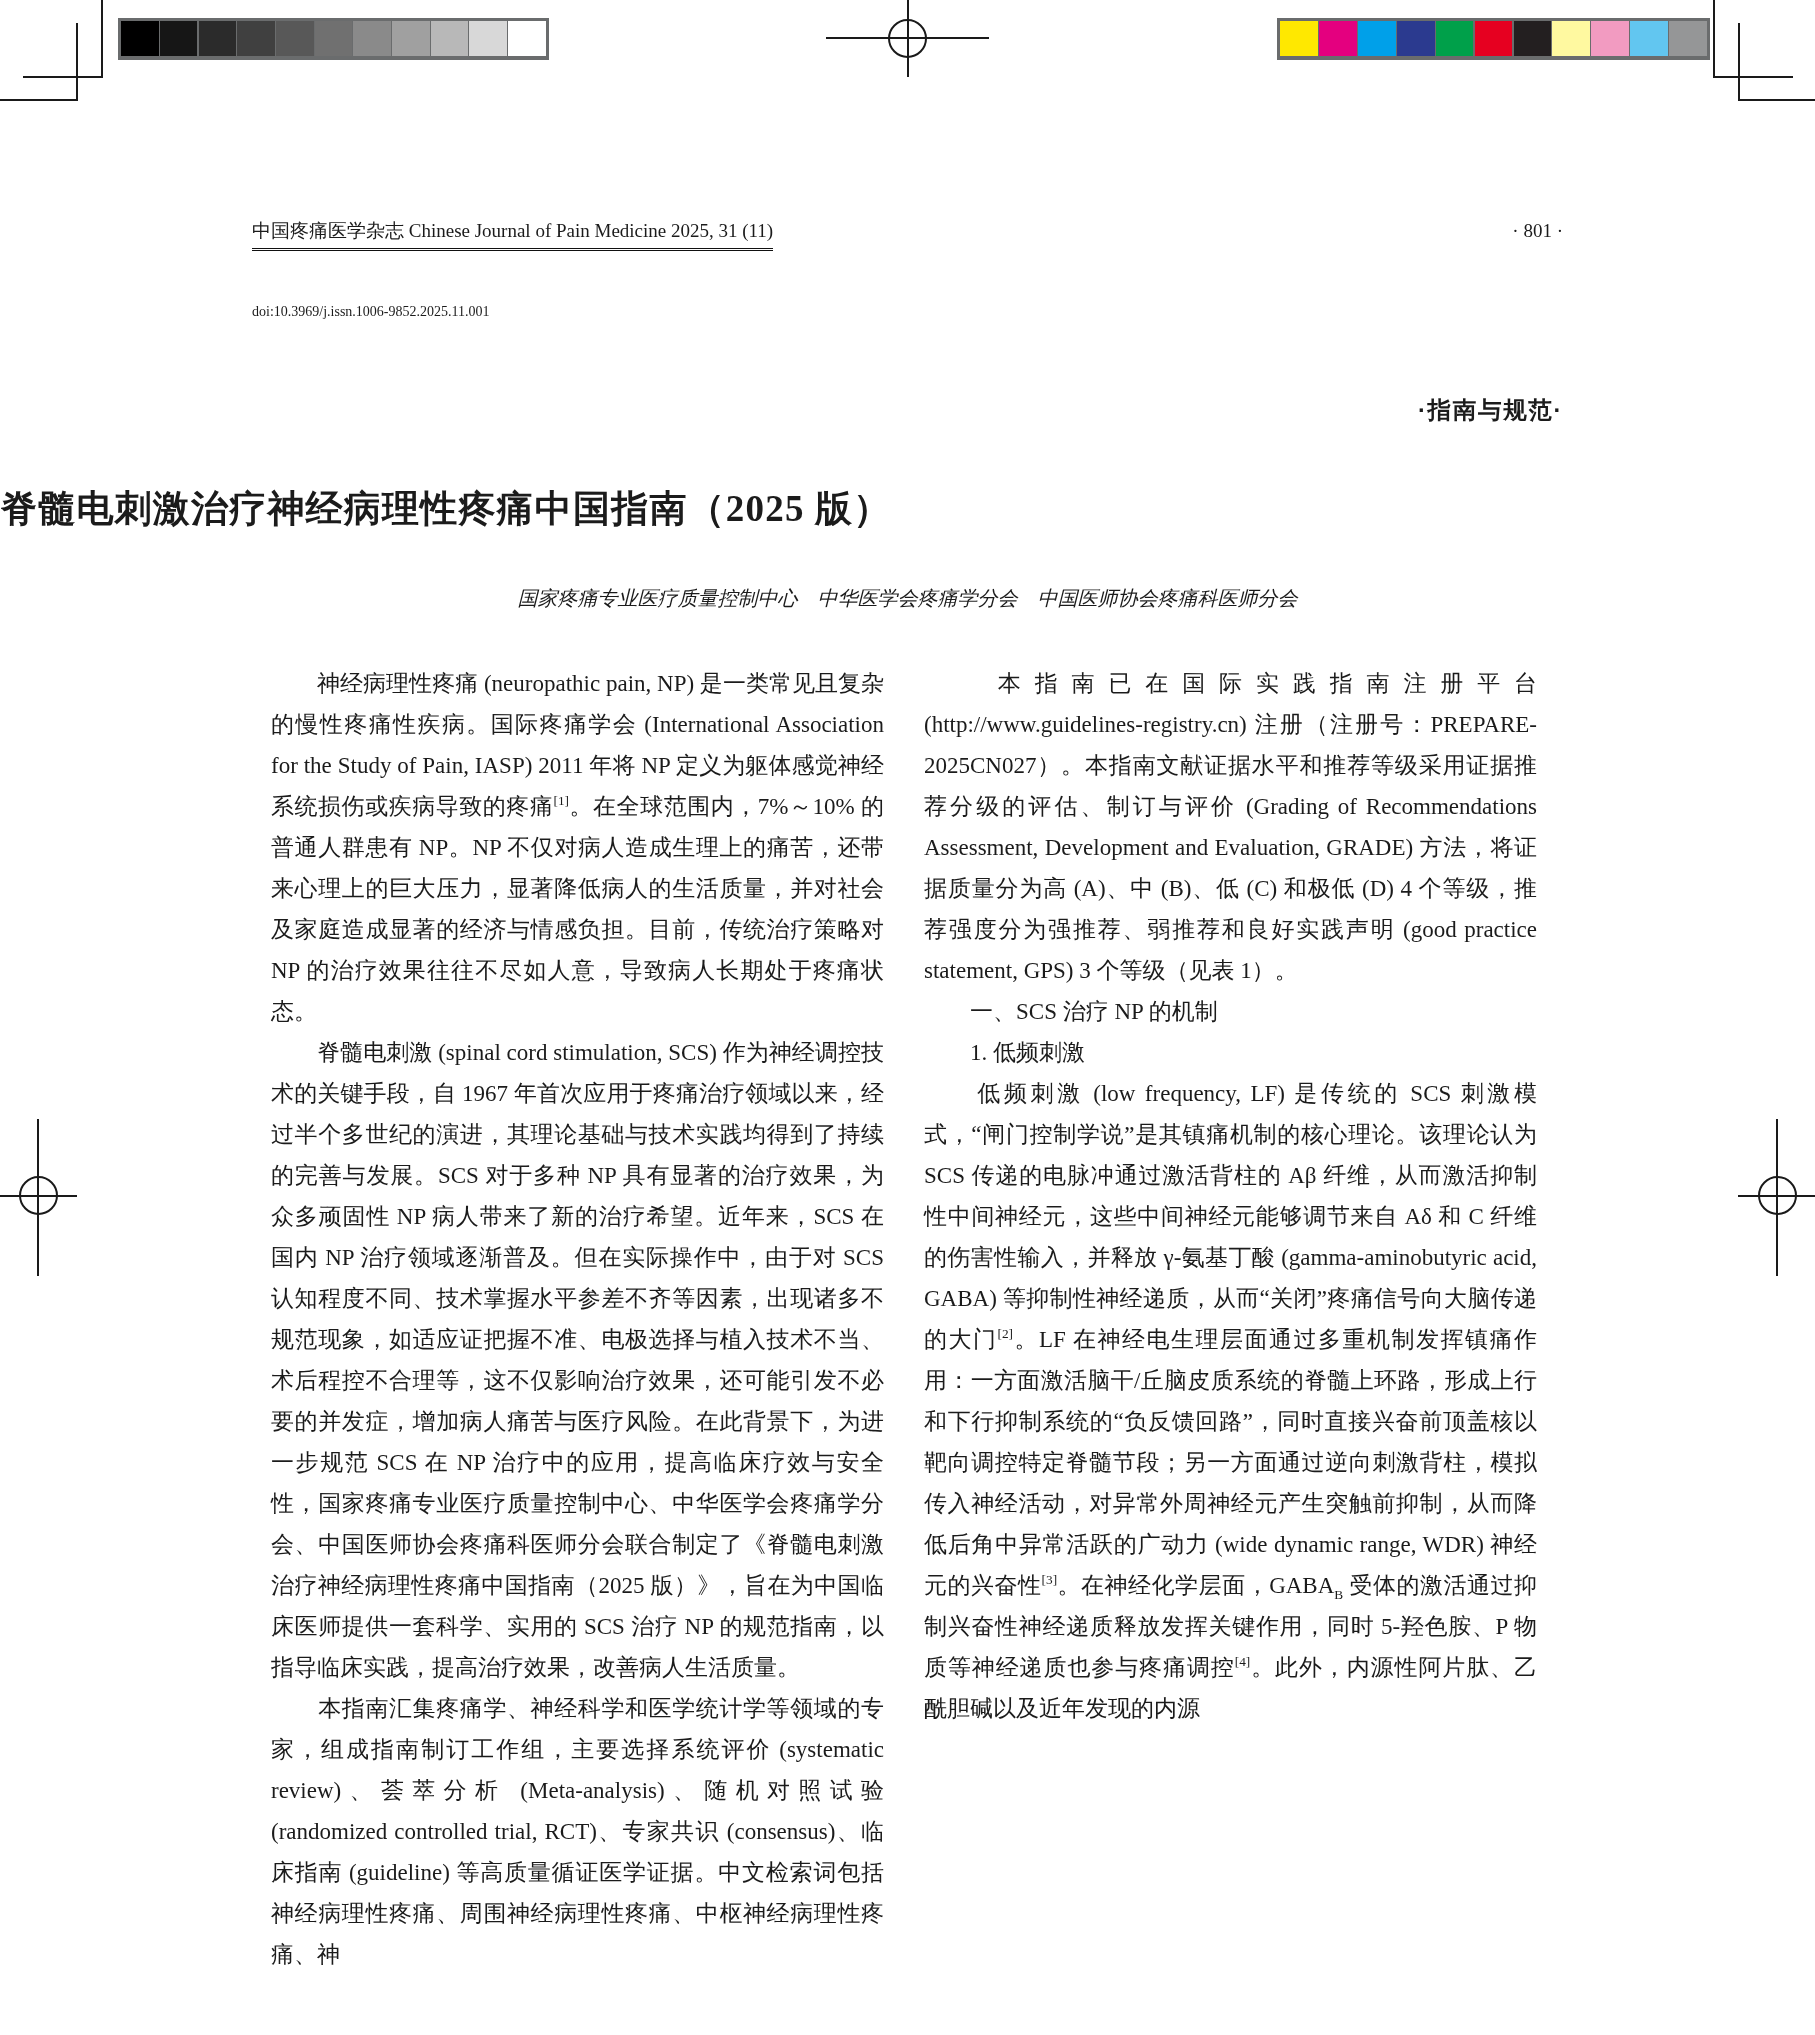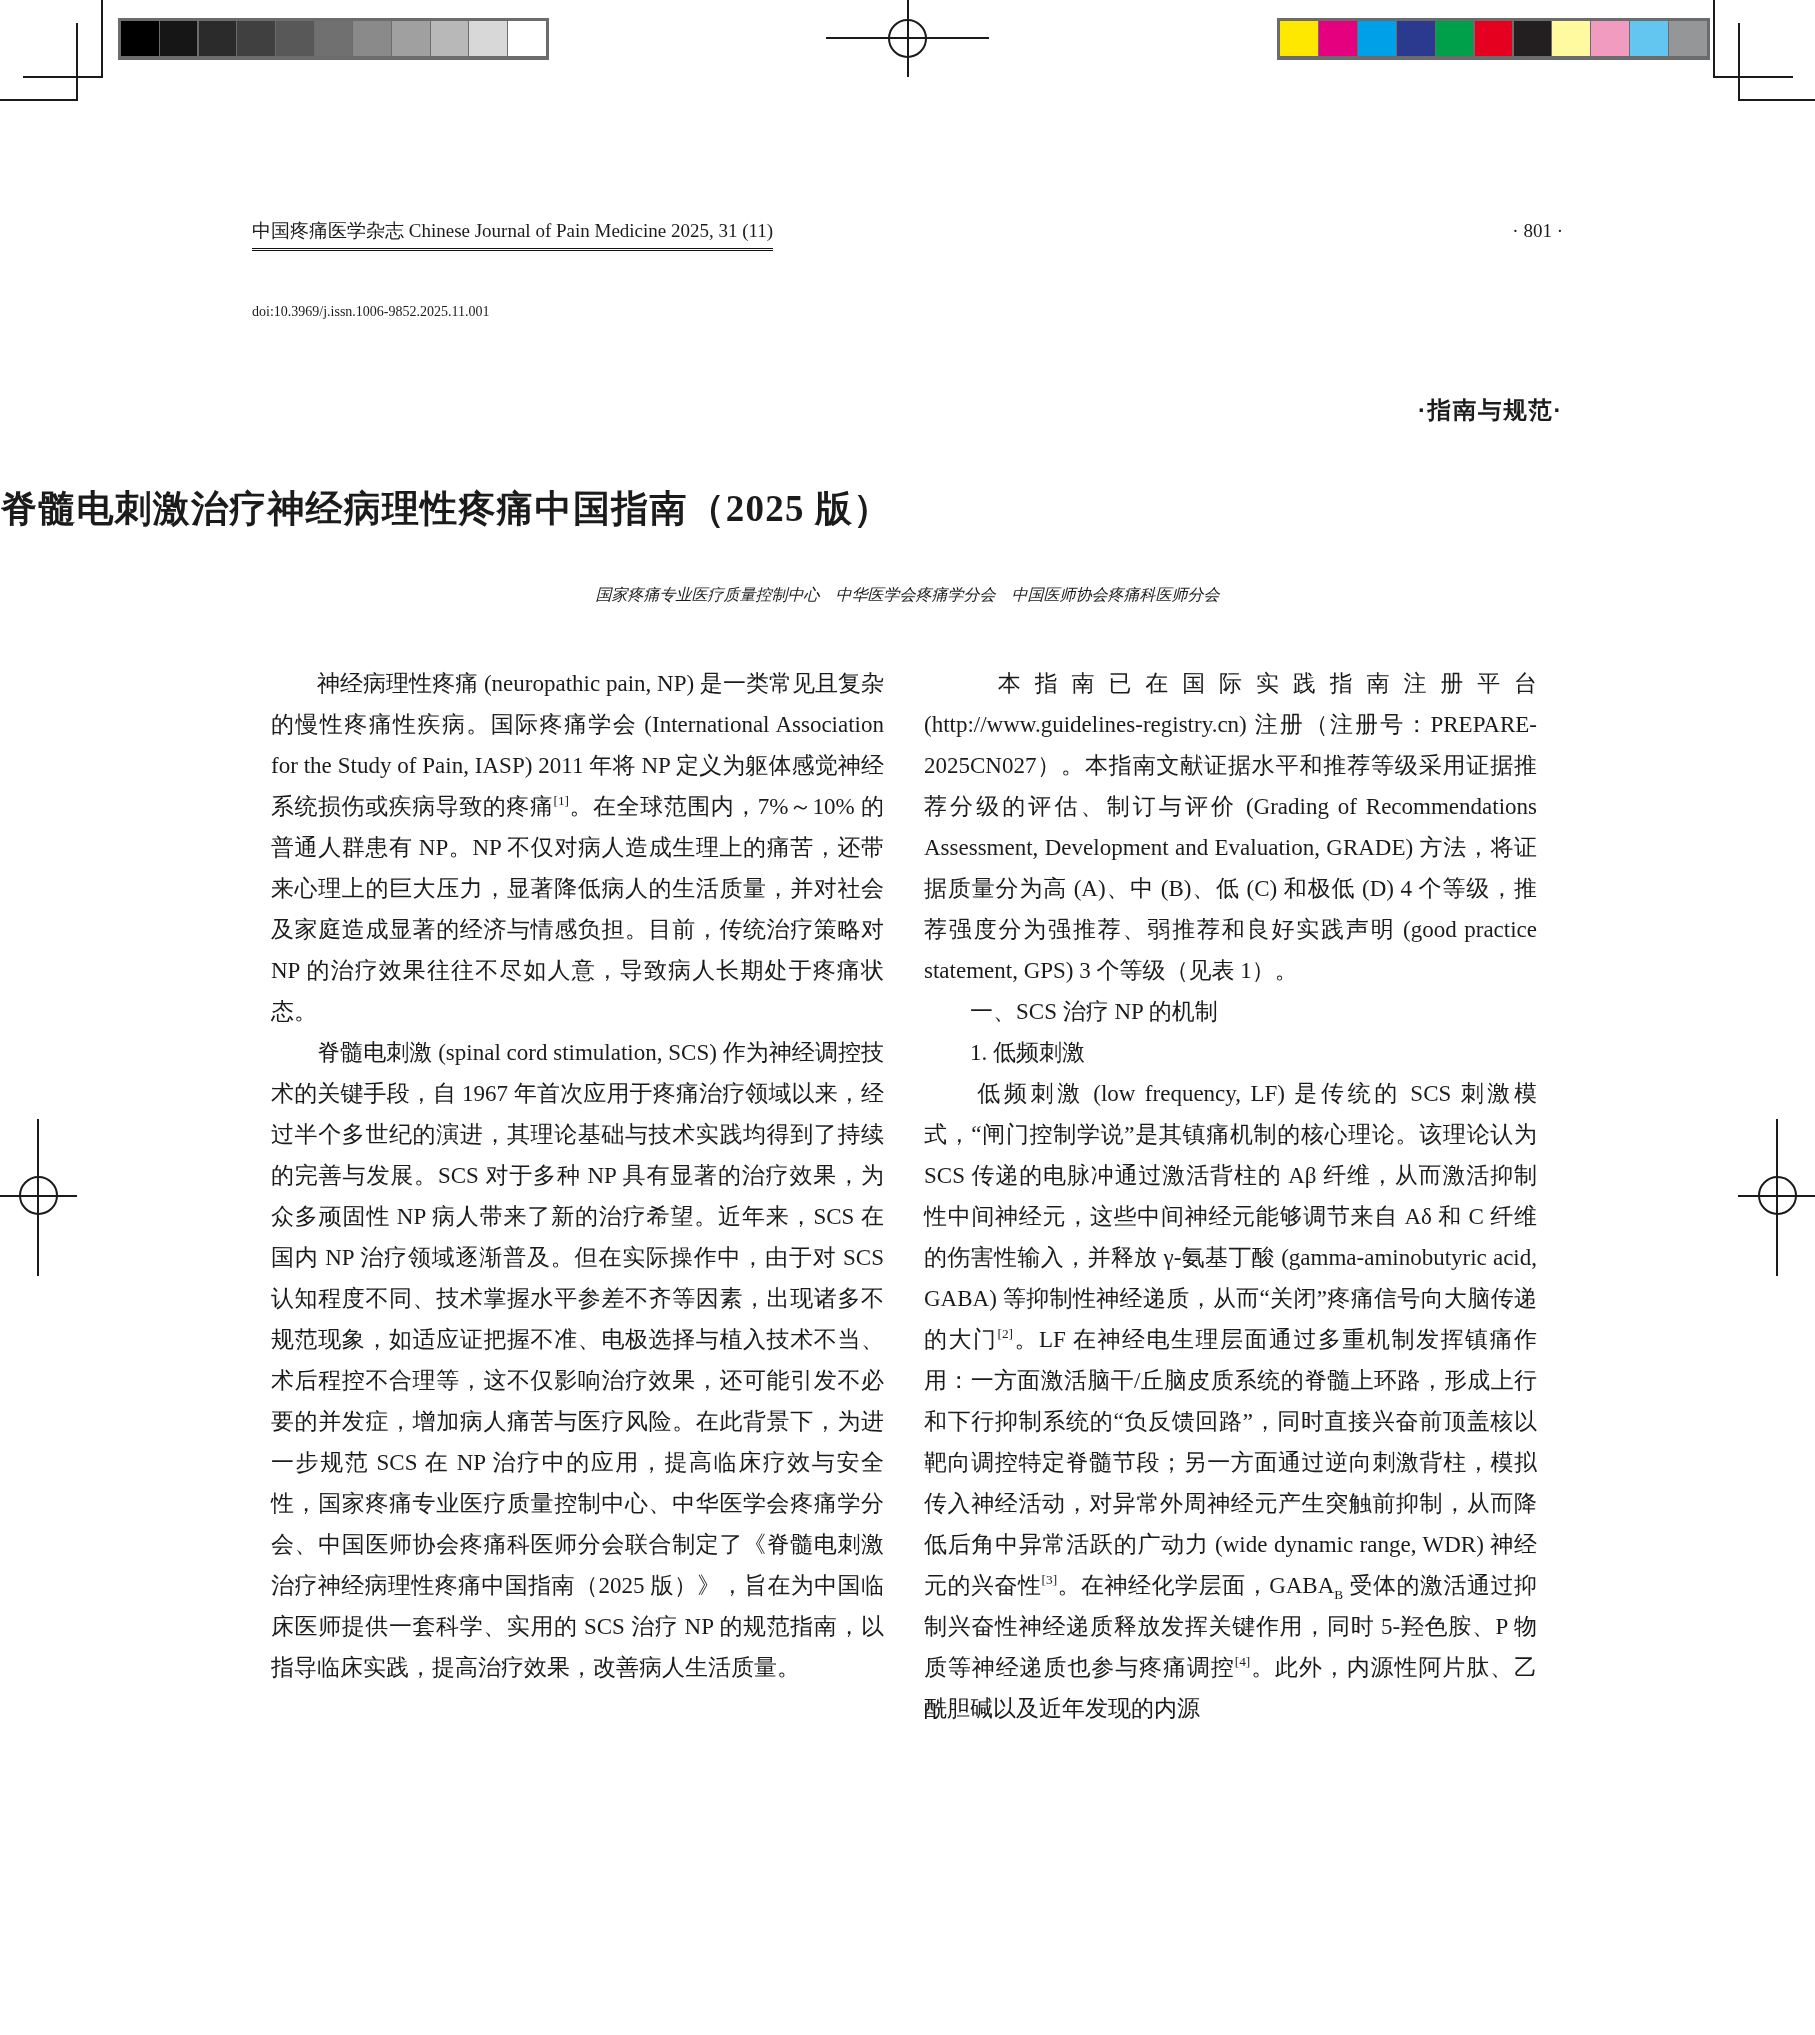--- a/index.html
+++ b/index.html
@@ -33,21 +33,21 @@
   .section-label {
     position:absolute; right:252px; top:394px; font-size:23.6px; font-weight:bold;
     font-family:"Liberation Sans","DejaVu Sans",sans-serif; letter-spacing:1.6px;
   }
   .article-title {
     position:absolute; left:0; right:0; top:484px; text-align:left;
     font-size:37px; font-weight:bold; letter-spacing:1.2px;
   }
   .authors {
     position:absolute; left:0; right:0; top:585px; text-align:center;
-    font-size:16px; font-style:italic;
+    font-size:20px; font-style:italic;
   }
   
   .columns {
     position:absolute; left:271px; top:663px; width:1286px;
     display:flex; gap:40px;
   }
   .col { width:613px; font-size:23px; line-height:41px; }
   .col p.para { margin:0; text-align:justify; text-justify:inter-ideograph; }
   .col sup { font-size:0.58em; line-height:0; vertical-align:super; }
   .col sub { font-size:0.58em; line-height:0; vertical-align:sub; }
@@ -122,20 +122,21 @@
   <div class="doi">doi:10.3969/j.issn.1006-9852.2025.11.001</div>
   <div class="section-label">·指南与规范·</div>
 
   <h1 class="article-title" style="margin:0">脊髓电刺激治疗神经病理性疼痛中国指南（2025 版）</h1>
   <div class="authors">国家疼痛专业医疗质量控制中心　中华医学会疼痛学分会　中国医师协会疼痛科医师分会</div>
 
   <div class="columns">
     <div class="col">
         <p class="para">　　神经病理性疼痛 (neuropathic pain, NP) 是一类常见且复杂的慢性疼痛性疾病。国际疼痛学会 (International Association for the Study of Pain, IASP) 2011 年将 NP 定义为躯体感觉神经系统损伤或疾病导致的疼痛<sup>[1]</sup>。在全球范围内，7%～10% 的普通人群患有 NP。NP 不仅对病人造成生理上的痛苦，还带来心理上的巨大压力，显著降低病人的生活质量，并对社会及家庭造成显著的经济与情感负担。目前，传统治疗策略对 NP 的治疗效果往往不尽如人意，导致病人长期处于疼痛状态。</p>
         <p class="para">　　脊髓电刺激 (spinal cord stimulation, SCS) 作为神经调控技术的关键手段，自 1967 年首次应用于疼痛治疗领域以来，经过半个多世纪的演进，其理论基础与技术实践均得到了持续的完善与发展。SCS 对于多种 NP 具有显著的治疗效果，为众多顽固性 NP 病人带来了新的治疗希望。近年来，SCS 在国内 NP 治疗领域逐渐普及。但在实际操作中，由于对 SCS 认知程度不同、技术掌握水平参差不齐等因素，出现诸多不规范现象，如适应证把握不准、电极选择与植入技术不当、术后程控不合理等，这不仅影响治疗效果，还可能引发不必要的并发症，增加病人痛苦与医疗风险。在此背景下，为进一步规范 SCS 在 NP 治疗中的应用，提高临床疗效与安全性，国家疼痛专业医疗质量控制中心、中华医学会疼痛学分会、中国医师协会疼痛科医师分会联合制定了《脊髓电刺激治疗神经病理性疼痛中国指南（2025 版）》，旨在为中国临床医师提供一套科学、实用的 SCS 治疗 NP 的规范指南，以指导临床实践，提高治疗效果，改善病人生活质量。</p>
+        <p class="para">　　本指南汇集疼痛学、神经科学和医学统计学等领域的专家，组成指南制订工作组，主要选择系统评价 (systematic review)、荟萃分析 (Meta-analysis)、随机对照试验 (randomized controlled trial, RCT)、专家共识 (consensus)、临床指南 (guideline) 等高质量循证医学证据。中文检索词包括神经病理性疼痛、周围神经病理性疼痛、中枢神经病理性疼痛、神</p>
       </div>
     <div class="col">
         <p class="para">　　本指南已在国际实践指南注册平台 (http://www.guidelines-registry.cn) 注册（注册号：PREPARE-2025CN027）。本指南文献证据水平和推荐等级采用证据推荐分级的评估、制订与评价 (Grading of Recommendations Assessment, Development and Evaluation, GRADE) 方法，将证据质量分为高 (A)、中 (B)、低 (C) 和极低 (D) 4 个等级，推荐强度分为强推荐、弱推荐和良好实践声明 (good practice statement, GPS) 3 个等级（见表 1）。</p>
         <p class="para">　　一、SCS 治疗 NP 的机制</p>
         <p class="para">　　1. 低频刺激</p>
         <p class="para">　　低频刺激 (low frequency, LF) 是传统的 SCS 刺激模式，“闸门控制学说”是其镇痛机制的核心理论。该理论认为 SCS 传递的电脉冲通过激活背柱的 Aβ 纤维，从而激活抑制性中间神经元，这些中间神经元能够调节来自 Aδ 和 C 纤维的伤害性输入，并释放 γ-氨基丁酸 (gamma-aminobutyric acid, GABA) 等抑制性神经递质，从而“关闭”疼痛信号向大脑传递的大门<sup>[2]</sup>。LF 在神经电生理层面通过多重机制发挥镇痛作用：一方面激活脑干/丘脑皮质系统的脊髓上环路，形成上行和下行抑制系统的“负反馈回路”，同时直接兴奋前顶盖核以靶向调控特定脊髓节段；另一方面通过逆向刺激背柱，模拟传入神经活动，对异常外周神经元产生突触前抑制，从而降低后角中异常活跃的广动力 (wide dynamic range, WDR) 神经元的兴奋性<sup>[3]</sup>。在神经化学层面，GABA<sub>B</sub> 受体的激活通过抑制兴奋性神经递质释放发挥关键作用，同时 5-羟色胺、P 物质等神经递质也参与疼痛调控<sup>[4]</sup>。此外，内源性阿片肽、乙酰胆碱以及近年发现的内源</p>
       </div>
   </div>
 
 </div>

